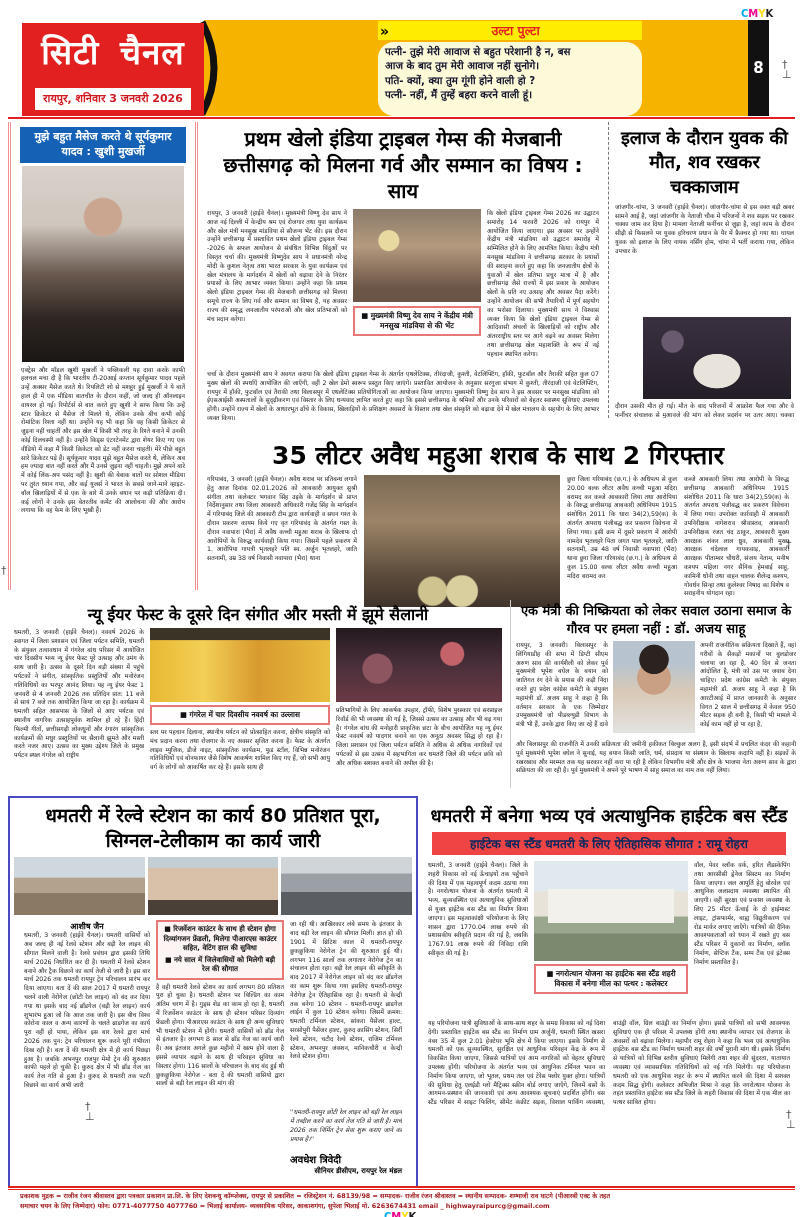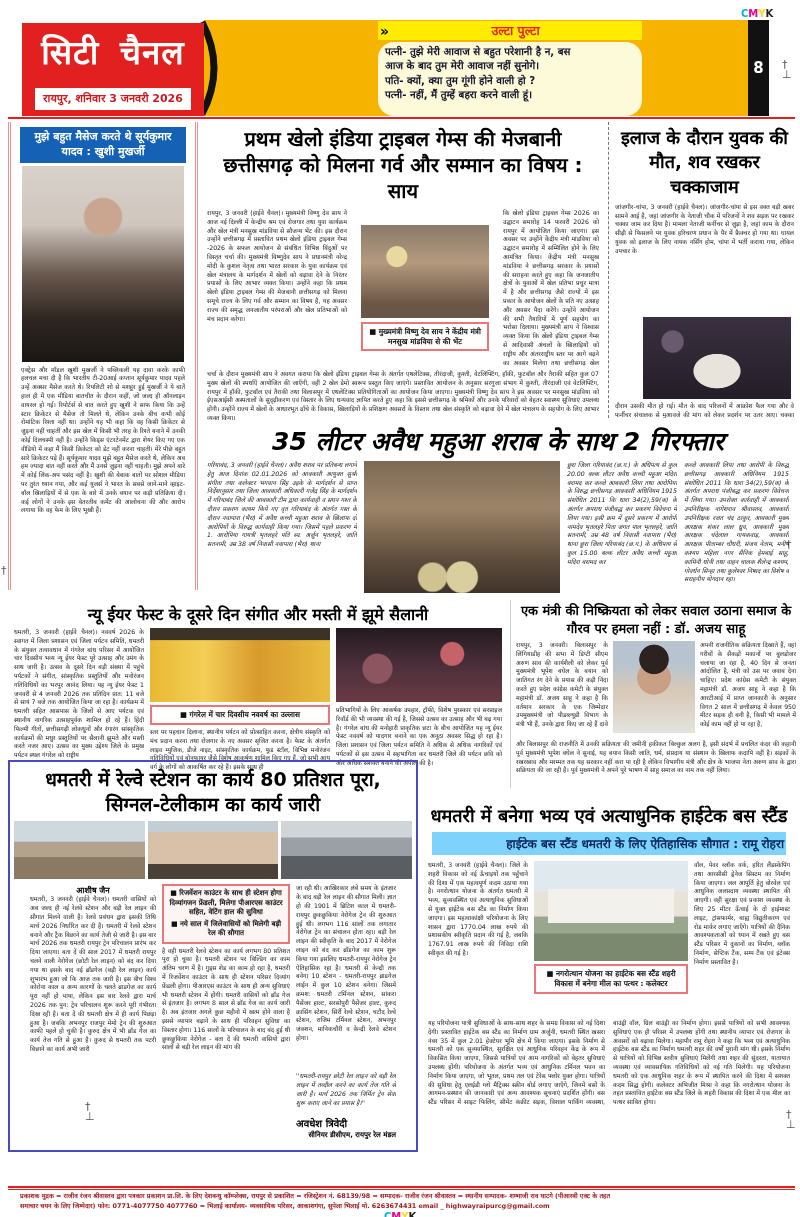--- a/index.html
+++ b/index.html
@@ -59,21 +59,21 @@
   <div class="abs" style="left:8px;top:122px;width:190px;height:468px;border-left:3px double #f09090;border-right:3px double #f09090;box-sizing:border-box;">
     <div class="headline" style="margin:5px 9px 3px 9px;background:#1461b6;color:#fff;font-size:11px;line-height:1.35;padding:3px 2px;">मुझे बहुत मैसेज करते थे सूर्यकुमार यादव : खुशी मुखर्जी</div>
     <div class="photo" style="margin:3px 11px;height:196px;background:
         radial-gradient(circle at 50% 26%, #caa58f 0 11%, rgba(0,0,0,0) 12%),
         linear-gradient(180deg,#d8d2cb 0%,#cfc6bd 30%,#6a5a50 55%,#2e2622 78%,#1b1714 100%);"></div>
     <div class="body-text" style="margin:4px 10px;height:225px;">एक्ट्रेस और मॉडल खुशी मुखर्जी ने पब्लिकली यह दावा करके काफी हलचल मचा दी है कि भारतीय टी-20आई कप्तान सूर्यकुमार यादव पहले उन्हें अक्सर मैसेज करते थे। रियलिटी शो से मशहूर हुई मुखर्जी ने ये बातें हाल ही में एक मीडिया बातचीत के दौरान कहीं, जो जल्द ही ऑनलाइन वायरल हो गई। रिपोर्टर्स से बात करते हुए खुशी ने साफ किया कि उन्हें स्टार क्रिकेटर से मैसेज तो मिलते थे, लेकिन उनके बीच कभी कोई रोमांटिक रिश्ता नहीं था। उन्होंने यह भी कहा कि वह किसी क्रिकेटर से जुड़ना नहीं चाहतीं और इस खेल में किसी भी तरह के रिश्ते बनाने में उनकी कोई दिलचस्पी नहीं है। उन्होंने किड्स एंटरटेनमेंट द्वारा शेयर किए गए एक वीडियो में कहा मैं किसी क्रिकेटर को डेट नहीं करना चाहती। मेरे पीछे बहुत सारे क्रिकेटर पड़े हैं। सूर्यकुमार यादव मुझे बहुत मैसेज करते थे, लेकिन अब हम ज्यादा बात नहीं करते और मैं उनसे जुड़ना नहीं चाहती। मुझे अपने बारे में कोई लिंक-अप पसंद नहीं है। खुशी की बेबाक बातों पर सोशल मीडिया पर तुरंत ध्यान गया, और कई यूजर्स ने भारत के सबसे जाने-माने व्हाइट-बॉल खिलाड़ियों में से एक के बारे में उनके बयान पर कड़ी प्रतिक्रिया दी। कई लोगों ने उनके इस बेतरतीब कमेंट की आलोचना की और आरोप लगाया कि वह फेम के लिए भूखी हैं।</div>
   </div>
 
   <div class="abs" style="left:200px;top:122px;width:406px;height:300px;overflow:hidden;">
     <div class="headline" style="font-size:20px;line-height:1.3;padding:4px 8px 2px 8px;">प्रथम खेलो इंडिया ट्राइबल गेम्स की मेजबानी छत्तीसगढ़ को मिलना गर्व और सम्मान का विषय : साय</div>
-    <div style="display:flex;gap:14px;padding:3px 7px 0 7px;align-items:center;">
+    <div style="display:flex;gap:6px;padding:3px 7px 0 7px;">
       <div class="body-text" style="width:140px;height:158px;">रायपुर, 3 जनवरी (हाईवे चैनल)। मुख्यमंत्री विष्णु देव साय ने आज नई दिल्ली में केन्द्रीय श्रम एवं रोजगार तथा युवा कार्यक्रम और खेल मंत्री मनसुख मांडविया से सौजन्य भेंट की। इस दौरान उन्होंने छत्तीसगढ़ में प्रस्तावित प्रथम खेलो इंडिया ट्राइबल गेम्स -2026 के सफल आयोजन से संबंधित विभिन्न बिंदुओं पर विस्तृत चर्चा की। मुख्यमंत्री विष्णुदेव साय ने प्रधानमंत्री नरेन्द्र मोदी के कुशल नेतृत्व तथा भारत सरकार के युवा कार्यक्रम एवं खेल मंत्रालय के मार्गदर्शन में खेलों को बढ़ावा देने के निरंतर प्रयासों के लिए आभार व्यक्त किया। उन्होंने कहा कि प्रथम खेलो इंडिया ट्राइबल गेम्स की मेजबानी छत्तीसगढ़ को मिलना समूचे राज्य के लिए गर्व और सम्मान का विषय है, यह अवसर राज्य की समृद्ध जनजातीय परंपराओं और खेल प्रतिभाओं को मंच प्रदान करेगा।</div>
       <div style="width:128px;">
         <div class="photo" style="height:93px;background:
             radial-gradient(circle at 28% 34%, #e8d9a0 0 9%, rgba(0,0,0,0) 10%),
             linear-gradient(180deg,#8a7a6a 0%,#b49a7e 40%,#6b5546 85%);"></div>
         <div class="caption-box" style="margin-top:4px;">■  मुख्यमंत्री विष्णु देव साय ने केंद्रीय मंत्री मनसुख मांडविया से की भेंट</div>
       </div>
       <div class="body-text" style="flex:1;height:158px;">कि खेलो इंडिया ट्राइबल गेम्स 2026 का उद्घाटन समारोह 14 फरवरी 2026 को रायपुर में आयोजित किया जाएगा। इस अवसर पर उन्होंने केंद्रीय मंत्री मांडविया को उद्घाटन समारोह में सम्मिलित होने के लिए आमंत्रित किया। केंद्रीय मंत्री मनसुख मांडविया ने छत्तीसगढ़ सरकार के प्रयासों की सराहना करते हुए कहा कि जनजातीय क्षेत्रों के युवाओं में खेल प्रतिभा प्रचुर मात्रा में है और छत्तीसगढ़ जैसे राज्यों में इस प्रकार के आयोजन खेलों के प्रति नए उत्साह और अवसर पैदा करेंगे। उन्होंने आयोजन की सभी तैयारियों में पूर्ण सहयोग का भरोसा दिलाया। मुख्यमंत्री साय ने विश्वास व्यक्त किया कि खेलो इंडिया ट्राइबल गेम्स से आदिवासी अंचलों के खिलाड़ियों को राष्ट्रीय और अंतरराष्ट्रीय स्तर पर आगे बढ़ने का अवसर मिलेगा तथा छत्तीसगढ़ खेल महाशक्ति के रूप में नई पहचान स्थापित करेगा।</div>
     </div>
     <div class="body-text" style="margin:3px 7px;height:66px;">चर्चा के दौरान मुख्यमंत्री साय ने अवगत कराया कि खेलो इंडिया ट्राइबल गेम्स के अंतर्गत एथलेटिक्स, तीरंदाजी, कुश्ती, वेटलिफ्टिंग, हॉकी, फुटबॉल और तैराकी सहित कुल 07 मुख्य खेलों की स्पर्धाएँ आयोजित की जाएँगी, वहीं 2 खेल डेमो स्वरूप प्रस्तुत किए जाएंगे। प्रस्तावित आयोजन के अनुसार सरगुजा संभाग में कुश्ती, तीरंदाजी एवं वेटलिफ्टिंग, रायपुर में हॉकी, फुटबॉल एवं तैराकी तथा बिलासपुर में एथलेटिक्स प्रतियोगिताओं का आयोजन किया जाएगा। मुख्यमंत्री विष्णु देव साय ने इस अवसर पर मनसुख मांडविया को ईएसआईसी अस्पतालों के सुदृढ़ीकरण एवं विस्तार के लिए धन्यवाद ज्ञापित करते हुए कहा कि इससे छत्तीसगढ़ के श्रमिकों और उनके परिवारों को बेहतर स्वास्थ्य सुविधाएं उपलब्ध होंगी। उन्होंने राज्य में खेलों के आधारभूत ढाँचे के विकास, खिलाड़ियों के प्रशिक्षण अवसरों के विस्तार तथा खेल संस्कृति को बढ़ावा देने में खेल मंत्रालय के सहयोग के लिए आभार व्यक्त किया।</div>
@@ -82,21 +82,21 @@
   <div class="abs vrule" style="left:608px;top:122px;width:188px;height:296px;box-sizing:border-box;padding:2px 2px 0 6px;overflow:hidden;">
     <div class="headline" style="font-size:18px;line-height:1.35;padding:2px 0 4px 0;">इलाज के दौरान युवक की मौत, शव रखकर चक्काजाम</div>
     <div class="body-text" style="height:112px;">जांजगीर-चांपा, 3 जनवरी (हाईवे चैनल)। जांजगीर-चांपा से इस वक्त बड़ी खबर सामने आई है, जहां जांजगीर के नेताजी चौक में परिजनों ने शव सड़क पर रखकर चक्का जाम कर दिया है। मामला नेताजी फर्नीचर से जुड़ा है, जहां काम के दौरान सीढ़ी से फिसलने पर युवक हरिचरण प्रधान के पैर में फ्रैक्चर हो गया था। घायल युवक को इलाज के लिए नायक नर्सिंग होम, चांपा में भर्ती कराया गया, लेकिन उपचार के</div>
     <div class="photo" style="margin:2px 0 3px 28px;width:148px;height:82px;background:
         radial-gradient(ellipse at 50% 66%, #e8e4dc 0 22%, rgba(0,0,0,0) 23%),
         radial-gradient(circle at 20% 30%, #6a5a70 0 8%, rgba(0,0,0,0) 9%),
         linear-gradient(180deg,#3a3040,#241e28);"></div>
     <div class="body-text" style="height:86px;">दौरान उसकी मौत हो गई। मौत के बाद परिजनों में आक्रोश फैल गया और वे फर्नीचर संचालक से मुआवजे की मांग को लेकर प्रदर्शन पर उतर आए। चक्का जाम के चलते नेताजी चौक पर यातायात पूरी तरह प्रभावित हो गया है। सूचना मिलते ही पुलिस मौके पर पहुंची और परिजनों को समझाइश देने का प्रयास कर रही है। मृतक युवक जांजगीर थाना क्षेत्र के खोखसा गांव का निवासी बताया जा रहा है। फिलहाल इलाके में हालात तनावपूर्ण बने हुए हैं और पुलिस स्थिति को नियंत्रण में रखने में जुटी हुई है।</div>
   </div>
 
-  <div class="abs" style="left:200px;top:420px;width:596px;height:185px;overflow:hidden;font-style:italic;">
+  <div class="abs" style="left:200px;top:434px;width:596px;height:185px;overflow:hidden;">
     <div class="headline" style="font-size:25px;padding:3px 0 4px 0;">35 लीटर अवैध महुआ शराब के साथ 2 गिरफ्तार</div>
     <div style="display:flex;gap:7px;padding:0 7px;">
       <div class="body-text" style="width:150px;height:138px;">गरियाबंद, 3 जनवरी (हाईवे चैनल)। अवैध शराब पर प्रतिबन्ध लगाने हेतु आज दिनांक 02.01.2026 को आबकारी आयुक्त सुश्री संगीता तथा कलेक्टर भगवान सिंह उइके के मार्गदर्शन से प्राप्त निर्देशानुसार तथा जिला आबकारी अधिकारी गजेंद्र सिंह के मार्गदर्शन में गरियाबंद जिले की आबकारी टीम द्वारा कार्यवाही व सघन गश्त के दौरान प्रकरण कायम किये गए वृत गरियाबंद के अंतर्गत गस्त के दौरान नवापारा (भैरा) में अवैध कच्ची महुआ शराब के खिलाफ दो आरोपियों के विरुद्ध कार्यवाही किया गया। जिसमें पहले प्रकरण में 1. आरोपिया गायत्री भृतलहरे पति स्व. अर्जुन भृतलहरे, जाति सतनामी, उम्र 38 वर्ष निवासी नवापारा (भैरा) थाना</div>
       <div class="photo" style="width:196px;height:132px;background:
           radial-gradient(circle at 50% 88%, #d9cf9e 0 10%, rgba(0,0,0,0) 11%),
           radial-gradient(circle at 35% 88%, #cfc490 0 8%, rgba(0,0,0,0) 9%),
           linear-gradient(180deg,#7c6a55 0%,#9c8468 35%,#5d4c3c 75%,#3f332a 100%);"></div>
       <div class="body-text" style="width:110px;height:138px;">छुरा जिला गरियाबंद (छ.ग.) के अधिपत्य से कुल 20.00 बल्क लीटर अवैध कच्ची महुआ मदिरा बरामद कर कब्जे आबकारी लिया तथा आरोपिया के विरुद्ध छत्तीसगढ़ आबकारी अधिनियम 1915 संशोधित 2011 कि धारा 34(2),59(क) के अंतर्गत अपराध पंजीबद्ध कर प्रकरण विवेचना में लिया गया। इसी क्रम में दूसरे प्रकरण में आरोपी नामदेव भृतलहरे पिता जगत पाल भृतलहरे, जाति सतनामी, उम्र 48 वर्ष निवासी नवापारा (भैरा) थाना छुरा जिला गरियाबंद (छ.ग.) के अधिपत्य से कुल 15.00 बल्क लीटर अवैध कच्ची महुआ मदिरा बरामद कर</div>
       <div class="body-text" style="flex:1;height:138px;">कब्जे आबकारी लिया तथा आरोपी के विरुद्ध छत्तीसगढ़ आबकारी अधिनियम 1915 संशोधित 2011 कि धारा 34(2),59(क) के अंतर्गत अपराध पंजीबद्ध कर प्रकरण विवेचना में लिया गया। उपरोक्त कार्रवाही में आबकारी उपनिरीक्षक नागेशराव श्रीवास्तव, आबकारी उपनिरीक्षक रजत चंद ठाकुर, आबकारी मुख्य आरक्षक शंकर लाल ध्रुव, आबकारी मुख्य आरक्षक चंदेलाल गायकवाड़, आबकारी आरक्षक पीताम्बर चौधरी, संजय नेताम, मनीष कश्यप महिला नगर सैनिक हेमबाई साहू, कामिनी धोनी तथा वाहन चालक शैलेन्द्र कश्यप, गोवर्धन सिन्हा तथा कुलेश्वर निषाद का विशेष व सराहनीय योगदान रहा।</div>
     </div>
@@ -129,28 +129,28 @@
       <div class="body-text" style="width:92px;height:96px;">रायपुर, 3 जनवरी। बिलासपुर के लिंगियाडीह की सभा में डिप्टी सीएम अरुण साव की कार्यशैली को लेकर पूर्व मुख्यमंत्री भूपेश बघेल के बयान को जातिगत रंग देने के प्रयास की कड़ी निंदा करते हुए प्रदेश कांग्रेस कमेटी के संयुक्त महामंत्री डॉ. अजय साहू ने कहा है कि वर्तमान सरकार के एक जिम्मेदार उपमुख्यमंत्री जो पीडब्ल्यूडी विभाग के मंत्री भी हैं, उनके द्वारा किए जा रहे हैं दावे</div>
       <div class="photo" style="width:82px;height:92px;background:
           radial-gradient(circle at 50% 20%, #2c2320 0 17%, rgba(0,0,0,0) 18%),
           radial-gradient(circle at 50% 40%, #caa084 0 24%, rgba(0,0,0,0) 25%),
           linear-gradient(180deg,#b7c4cf 0 25%,#d9c9b6 55%,#e3e3e0 100%);"></div>
       <div class="body-text" style="flex:1;height:96px;">अपनी राजनीतिक सक्रियता दिखाते हैं, वहां गरीबों के सैकड़ों मकानों पर बुलडोजर चलाया जा रहा है, 40 दिन से जनता आंदोलित है, मंत्री को उस पर जवाब देना चाहिए। प्रदेश कांग्रेस कमेटी के संयुक्त महामंत्री डॉ. अजय साहू ने कहा है कि आरटीआई में प्राप्त जानकारी के अनुसार विगत 2 साल में छत्तीसगढ़ में केवल 950 मीटर सड़क ही बनी है, किसी भी मामले में कोई काम नहीं हो पा रहा है,</div>
     </div>
     <div class="body-text" style="margin-top:3px;height:62px;">और बिलासपुर की राजनीति में उनकी सक्रियता की जमीनी हकीकत बिल्कुल अलग है, इसी संदर्भ में प्रचलित कंदर की कहानी पूर्व मुख्यमंत्री भूपेश बघेल ने सुनाई, यह बयान किसी जाति, धर्म, संप्रदाय या संस्थान के खिलाफ कदापि नहीं है। सड़कों के रखरखाव और मरम्मत तक यह सरकार नहीं करा पा रही है लेकिन विभागीय मंत्री और क्षेत्र के भाजपा नेता अरुण साव के द्वारा सक्रियता की जा रही है। पूर्व मुख्यमंत्री ने अपने पूरे भाषण में साहू समाज का नाम तक नहीं लिया।</div>
   </div>
 
-  <div class="abs" style="left:8px;top:760px;width:410px;height:392px;border:2px solid #4a4ac0;box-sizing:border-box;overflow:hidden;">
+  <div class="abs" style="left:8px;top:796px;width:410px;height:392px;border:2px solid #4a4ac0;box-sizing:border-box;overflow:hidden;">
     <div class="headline" style="font-size:19px;line-height:1.3;padding:5px 6px 3px 6px;">धमतरी में रेल्वे स्टेशन का कार्य 80 प्रतिशत पूरा, सिग्नल-टेलीकाम का कार्य जारी</div>
     <div style="display:flex;gap:3px;padding:2px 4px;">
       <div class="photo" style="flex:1;height:58px;background:linear-gradient(180deg,#cfd8de 0 35%,#b3a28d 36% 62%,#8a7963 63% 100%);"></div>
       <div class="photo" style="flex:1;height:58px;background:linear-gradient(180deg,#c3cdd4 0 18%,#d9c0a8 19% 74%,#4a4038 75% 100%);"></div>
       <div class="photo" style="flex:1;height:58px;background:linear-gradient(180deg,#cfd5d8 0 28%,#9aa0a6 29% 60%,#5a5e62 61% 100%);"></div>
     </div>
-    <div style="display:flex;gap:6px;padding:3px 20px;">
+    <div style="display:flex;gap:6px;padding:3px 14px;">
       <div style="width:126px;">
         <div style="font-weight:700;font-size:8px;text-align:center;">आशीष जैन</div>
         <div class="body-text" style="height:262px;">धमतरी, 3 जनवरी (हाईवे चैनल)। धमतरी वासियों को अब जल्द ही नई रेलवे स्टेशन और बड़ी रेल लाइन की सौगात मिलने वाली है। रेलवे प्रबंधन द्वारा इसकी तिथि मार्च 2026 निर्धारित कर दी है। धमतरी में रेलवे स्टेशन बनाने और ट्रैक बिछाने का कार्य तेजी से जारी है। इस बार मार्च 2026 तक धमतरी रायपुर ट्रेन परिचालन प्रारंभ कर दिया जाएगा। बता दें की साल 2017 में धमतरी रायपुर चलने वाली नेरोगेज (छोटी रेल लाइन) को बंद कर दिया गया था इसके बाद नई ब्रॉडगेज (बड़ी रेल लाइन) कार्य शुभारंभ हुआ जो कि आज तक जारी है। इस बीच विश्व कोरोना काल व अन्य कारणों के चलते ब्राडगेज का कार्य पूरा नहीं हो पाया, लेकिन इस बार रेलवे द्वारा मार्च 2026 तक पुन: ट्रेन परिचालन शुरू करने पूरी गंभीरता दिख रही है। बता दें की धमतरी क्षेत्र में ही कार्य पिछड़ा हुआ है। जबकि अभनपुर राजपुर मेमो ट्रेन की शुरुआत काफी पहले हो चुकी है। कुरुद क्षेत्र में भी ब्रॉड गेज का कार्य तेज गति से हुआ है। कुरुद से धमतरी तक पटरी बिछाने का कार्य अभी जारी</div>
       </div>
       <div style="width:128px;">
         <div class="caption-box" style="text-align:center;font-size:7px;background:#fdf4f4;">
           <div>■ रिजर्वेशन काउंटर के साथ ही स्टेशन होगा दिव्यांगजन फ्रेंडली, मिलेगा पीआरएस काउंटर सहित, वेटिंग हाल की सुविधा</div>
           <div style="margin-top:2px;">■ नये साल में जिलेवासियों को मिलेगी बड़ी रेल की सौगात</div>
         </div>
         <div class="body-text" style="margin-top:3px;height:200px;">है वही धमतरी रेलवे स्टेशन का कार्य लगभग 80 प्रतिशत पूरा हो चुका है। धमतरी स्टेशन पर बिल्डिंग का काम अंतिम चरण में है। गुड्स शेड का काम हो रहा है, धमतरी में रिजर्वेशन काउंटर के साथ ही स्टेशन परिसर दिव्यांग फ्रेंडली होगा। पीआरएस काउंटर के साथ ही अन्य सुविधाएं भी धमतरी स्टेशन में होंगी। धमतरी वासियों को ब्रॉड गेज से इंतजार है। लगभग 8 साल से ब्रॉड गेज का कार्य जारी है। अब इंतजार अगले कुछ महीनो में खत्म होने वाला है इससे व्यापार बढ़ाने के साथ ही परिवहन सुविधा का विस्तार होगा। 116 सालों के परिचालन के बाद बंद हुई थी छुकछुकिया नेरोगेज - बता दें की धमतरी वासियो द्वारा सालों से बड़ी रेल लाइन की मांग की</div>
@@ -159,21 +159,21 @@
         <div class="body-text" style="height:188px;">जा रही थी। आखिरकार लंबे समय के इंतजार के बाद बड़ी रेल लाइन की सौगात मिली। ज्ञात हो की 1901 में ब्रिटिश काल में धमतरी-रायपुर छुकछुकिया नेरोगेज ट्रेन की शुरुआत हुई थी। लगभग 116 सालों तक लगातार नेरोगेज ट्रेन का संचालन होता रहा। बड़ी रेल लाइन की स्वीकृति के बाद 2017 में नेरोगेज लाइन को बंद कर ब्रॉडगेज का काम शुरू किया गया इसलिए धमतरी-रायपुर नेरोगेज ट्रेन ऐतिहासिक रहा है। धमतरी से केन्द्री तक बनेगा 10 स्टेशन - धमतरी-रायपुर ब्राडगेज लाईन में कुल 10 स्टेशन बनेगा। जिसमें क्रमश: धमतरी टर्मिनल स्टेशन, सांकरा पैसेंजर हाल्ट, सरसोपुरी पैसेंजर हाल्ट, कुरुद क्रासिंग स्टेशन, सिर्री रेल्वे स्टेशन, चटौद रेल्वे स्टेशन, राजिम टर्मिनल स्टेशन, अभनपुर जंक्शन, मानिकचौरी व केन्द्री रेलवे स्टेशन होगा।</div>
         <div class="body-text" style="font-style:italic;height:44px;">''धमतरी-रायपुर छोटी रेल लाइन को बड़ी रेल लाइन में तब्दील करने का कार्य तेज गति से जारी है। मार्च 2026 तक निर्मित ट्रेन सेवा शुरू कराए जाने का प्रयास है।''</div>
         <div style="font-weight:700;font-size:10px;text-align:left;">अवधेश त्रिवेदी</div>
         <div style="font-weight:700;font-size:7px;text-align:right;">सीनियर डीसीएम, रायपुर रेल मंडल</div>
       </div>
     </div>
   </div>
 
   <div class="abs" style="left:422px;top:800px;width:374px;height:384px;overflow:hidden;">
     <div class="headline" style="font-size:18px;padding:3px 0;">धमतरी में बनेगा भव्य एवं अत्याधुनिक हाईटेक बस स्टैंड</div>
-    <div style="margin:2px 10px;background:#7dd3fc;color:#07275e;font-weight:700;font-size:12px;text-align:right;padding:3px 2px;">हाईटेक बस स्टैंड धमतरी के लिए ऐतिहासिक सौगात : रामू रोहरा</div>
+    <div style="margin:2px 10px;background:#ef4444;color:#07275e;font-weight:700;font-size:12px;text-align:center;padding:3px 2px;">हाईटेक बस स्टैंड धमतरी के लिए ऐतिहासिक सौगात : रामू रोहरा</div>
     <div style="display:flex;gap:6px;padding:4px 6px 0 6px;">
       <div class="body-text" style="width:100px;height:154px;">धमतरी, 3 जनवरी (हाईवे चैनल)। जिले के शहरी विकास को नई ऊँचाइयों तक पहुँचाने की दिशा में एक महत्वपूर्ण कदम उठाया गया है। नगरोत्थान योजना के अंतर्गत धमतरी में भव्य, सुव्यवस्थित एवं अत्याधुनिक सुविधाओं से युक्त हाईटेक बस स्टैंड का निर्माण किया जाएगा। इस महत्वाकांक्षी परियोजना के लिए शासन द्वारा 1770.04 लाख रुपये की प्रशासकीय स्वीकृति प्रदान की गई है, जबकि 1767.91 लाख रुपये की निविदा राशि स्वीकृत की गई है।</div>
       <div style="width:154px;">
         <div class="photo" style="height:100px;background:
             linear-gradient(#f2f1ec,#f2f1ec) 50% 42%/82% 34% no-repeat,
             linear-gradient(180deg,#dfe9ee 0 30%,#e8e3d8 31% 55%,#9aa78f 56% 72%,#7b8a6f 73% 100%);"></div>
         <div class="caption-box" style="margin-top:3px;">■ नगरोत्थान योजना का हाईटेक बस स्टैंड शहरी विकास में बनेगा मील का पत्थर : कलेक्टर</div>
       </div>
       <div class="body-text" style="flex:1;height:154px;">वॉल, पेवर ब्लॉक वर्क, हरित लैंडस्केपिंग तथा आरसीसी ड्रेनेज सिस्टम का निर्माण किया जाएगा। जल आपूर्ति हेतु बोरवेल एवं आधुनिक जलप्रदाय व्यवस्था स्थापित की जाएगी। वहीं सुरक्षा एवं प्रकाश व्यवस्था के लिए 25 मीटर ऊँचाई के दो हाईमास्ट लाइट, ट्रांसफार्मर, बाह्य विद्युतीकरण एवं रोड मार्कर लगाए जाएँगे। यात्रियों की दैनिक आवश्यकताओं को ध्यान में रखते हुए बस स्टैंड परिसर में दुकानों का निर्माण, ब्लॉक निर्माण, सेप्टिक टैंक, सम्प टैंक एवं इंटेक्स निर्माण प्रस्तावित है।</div>
     </div>

